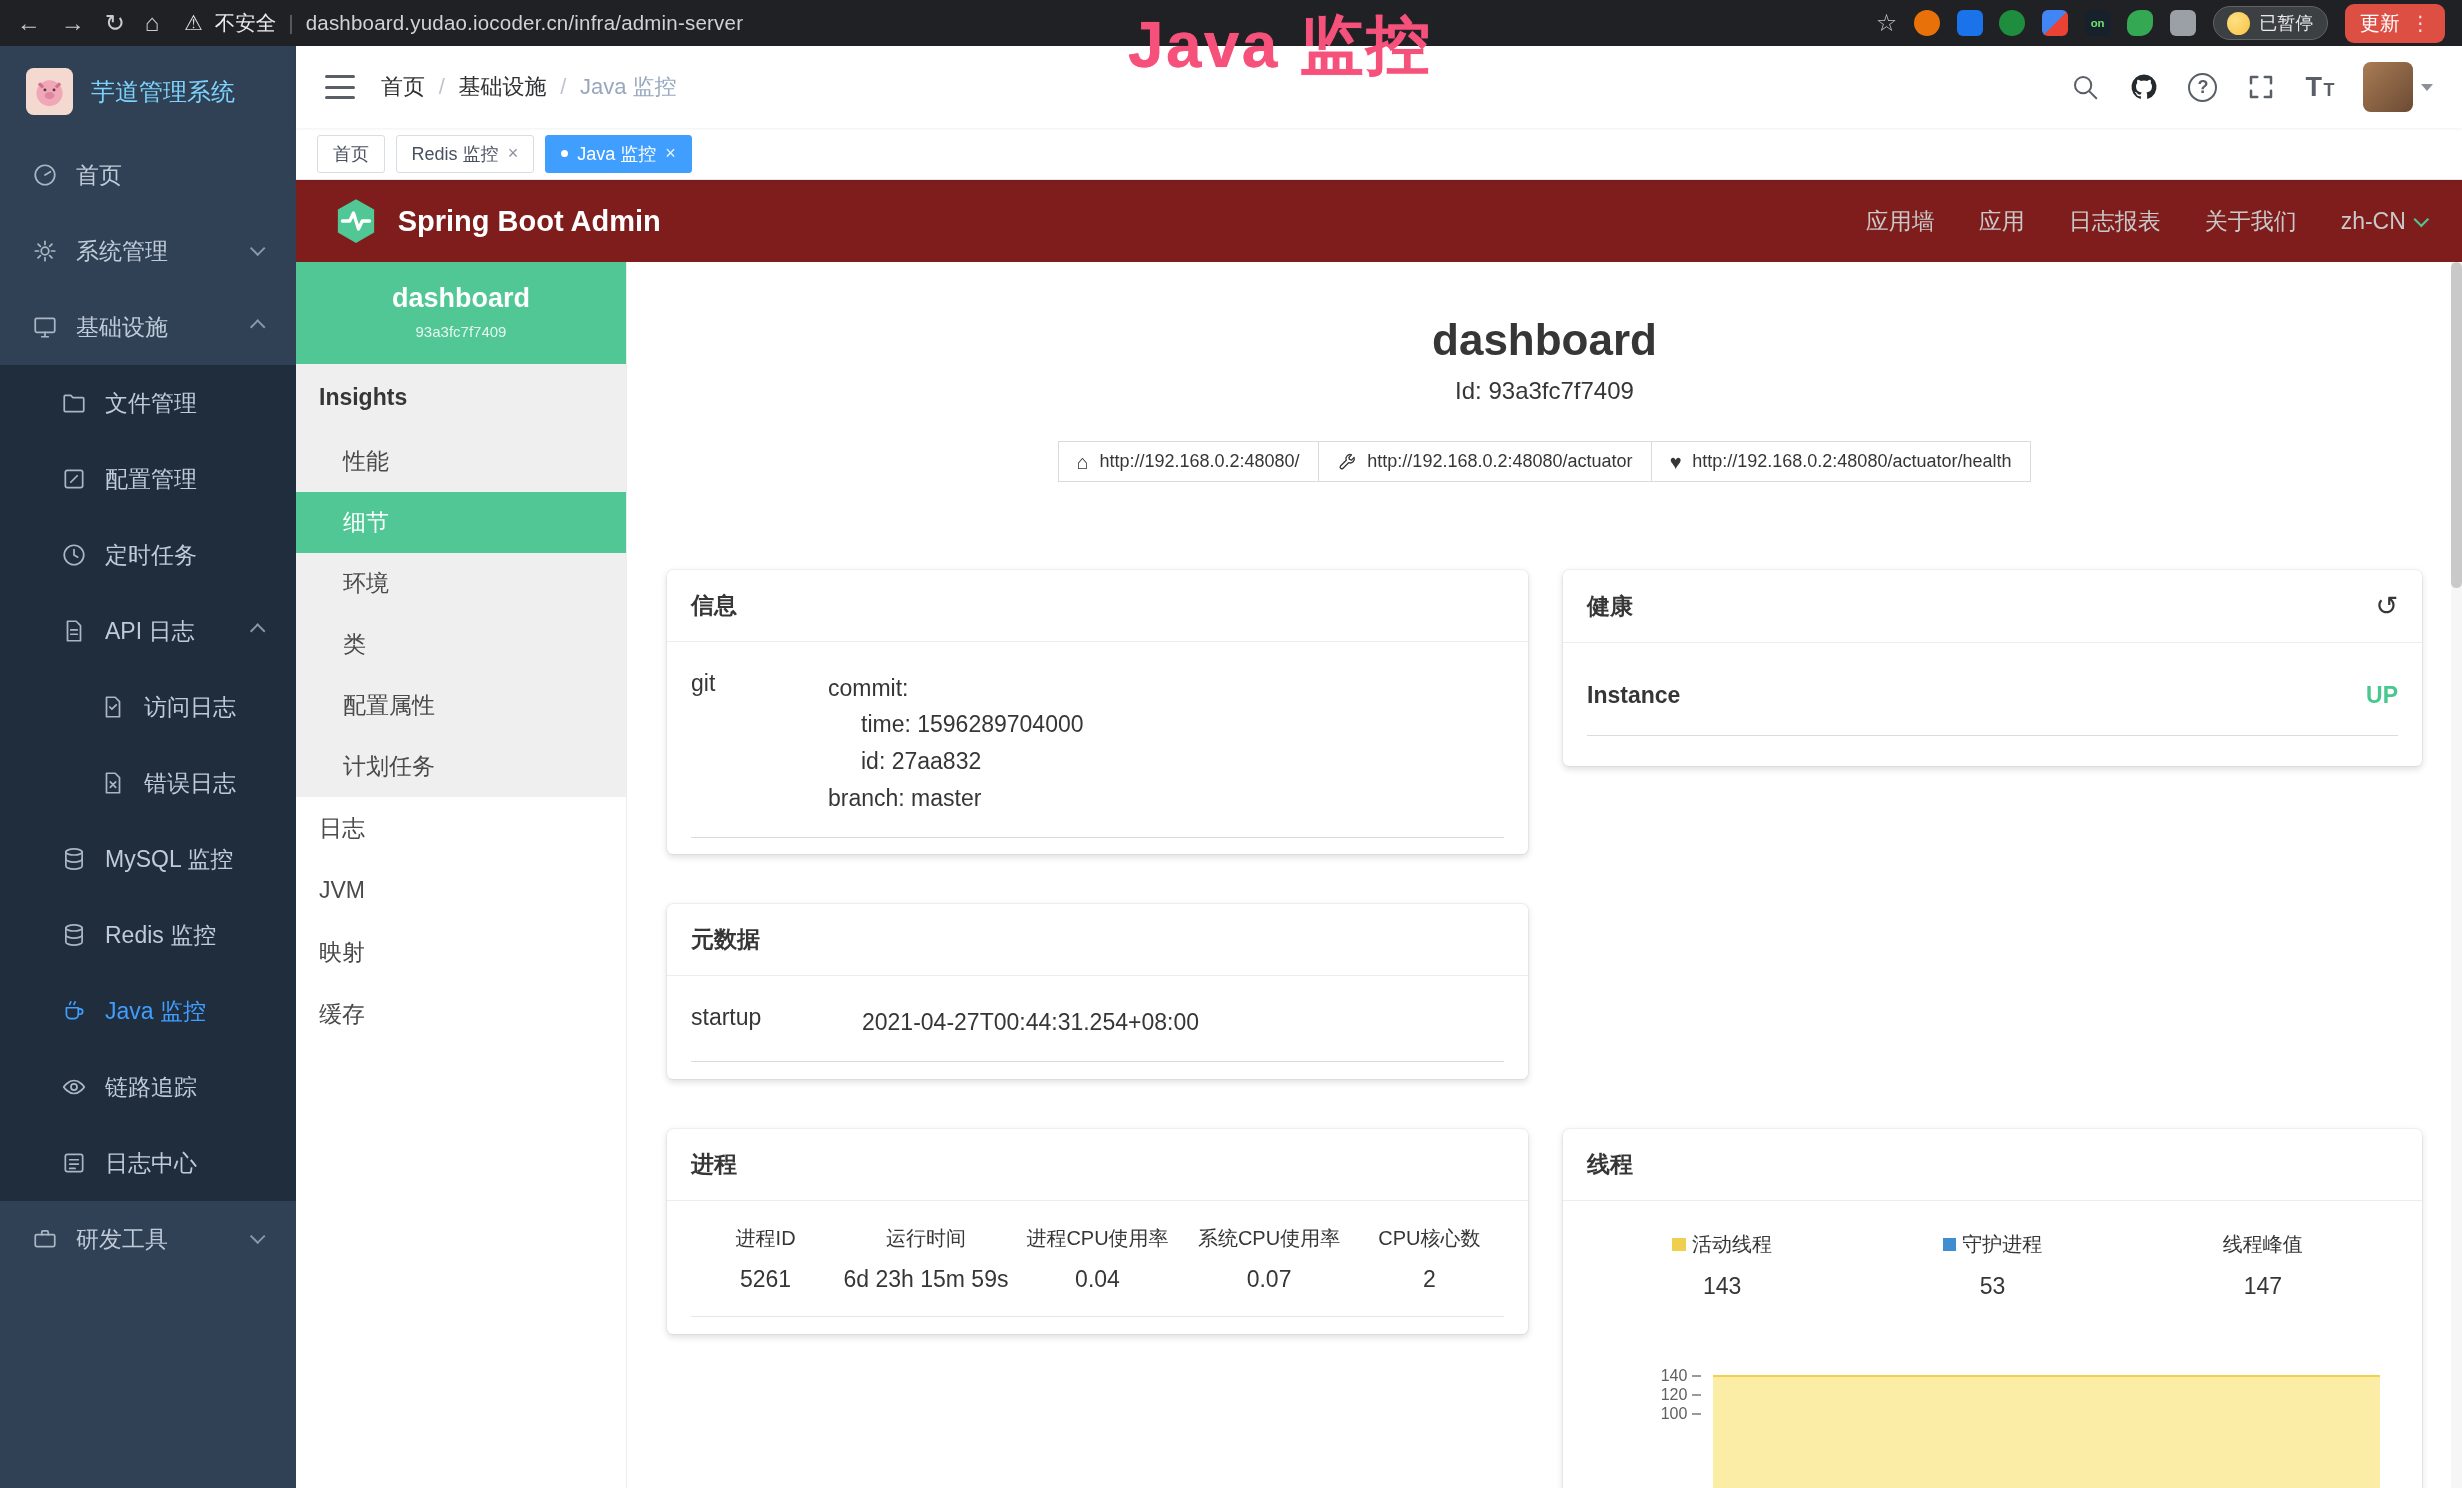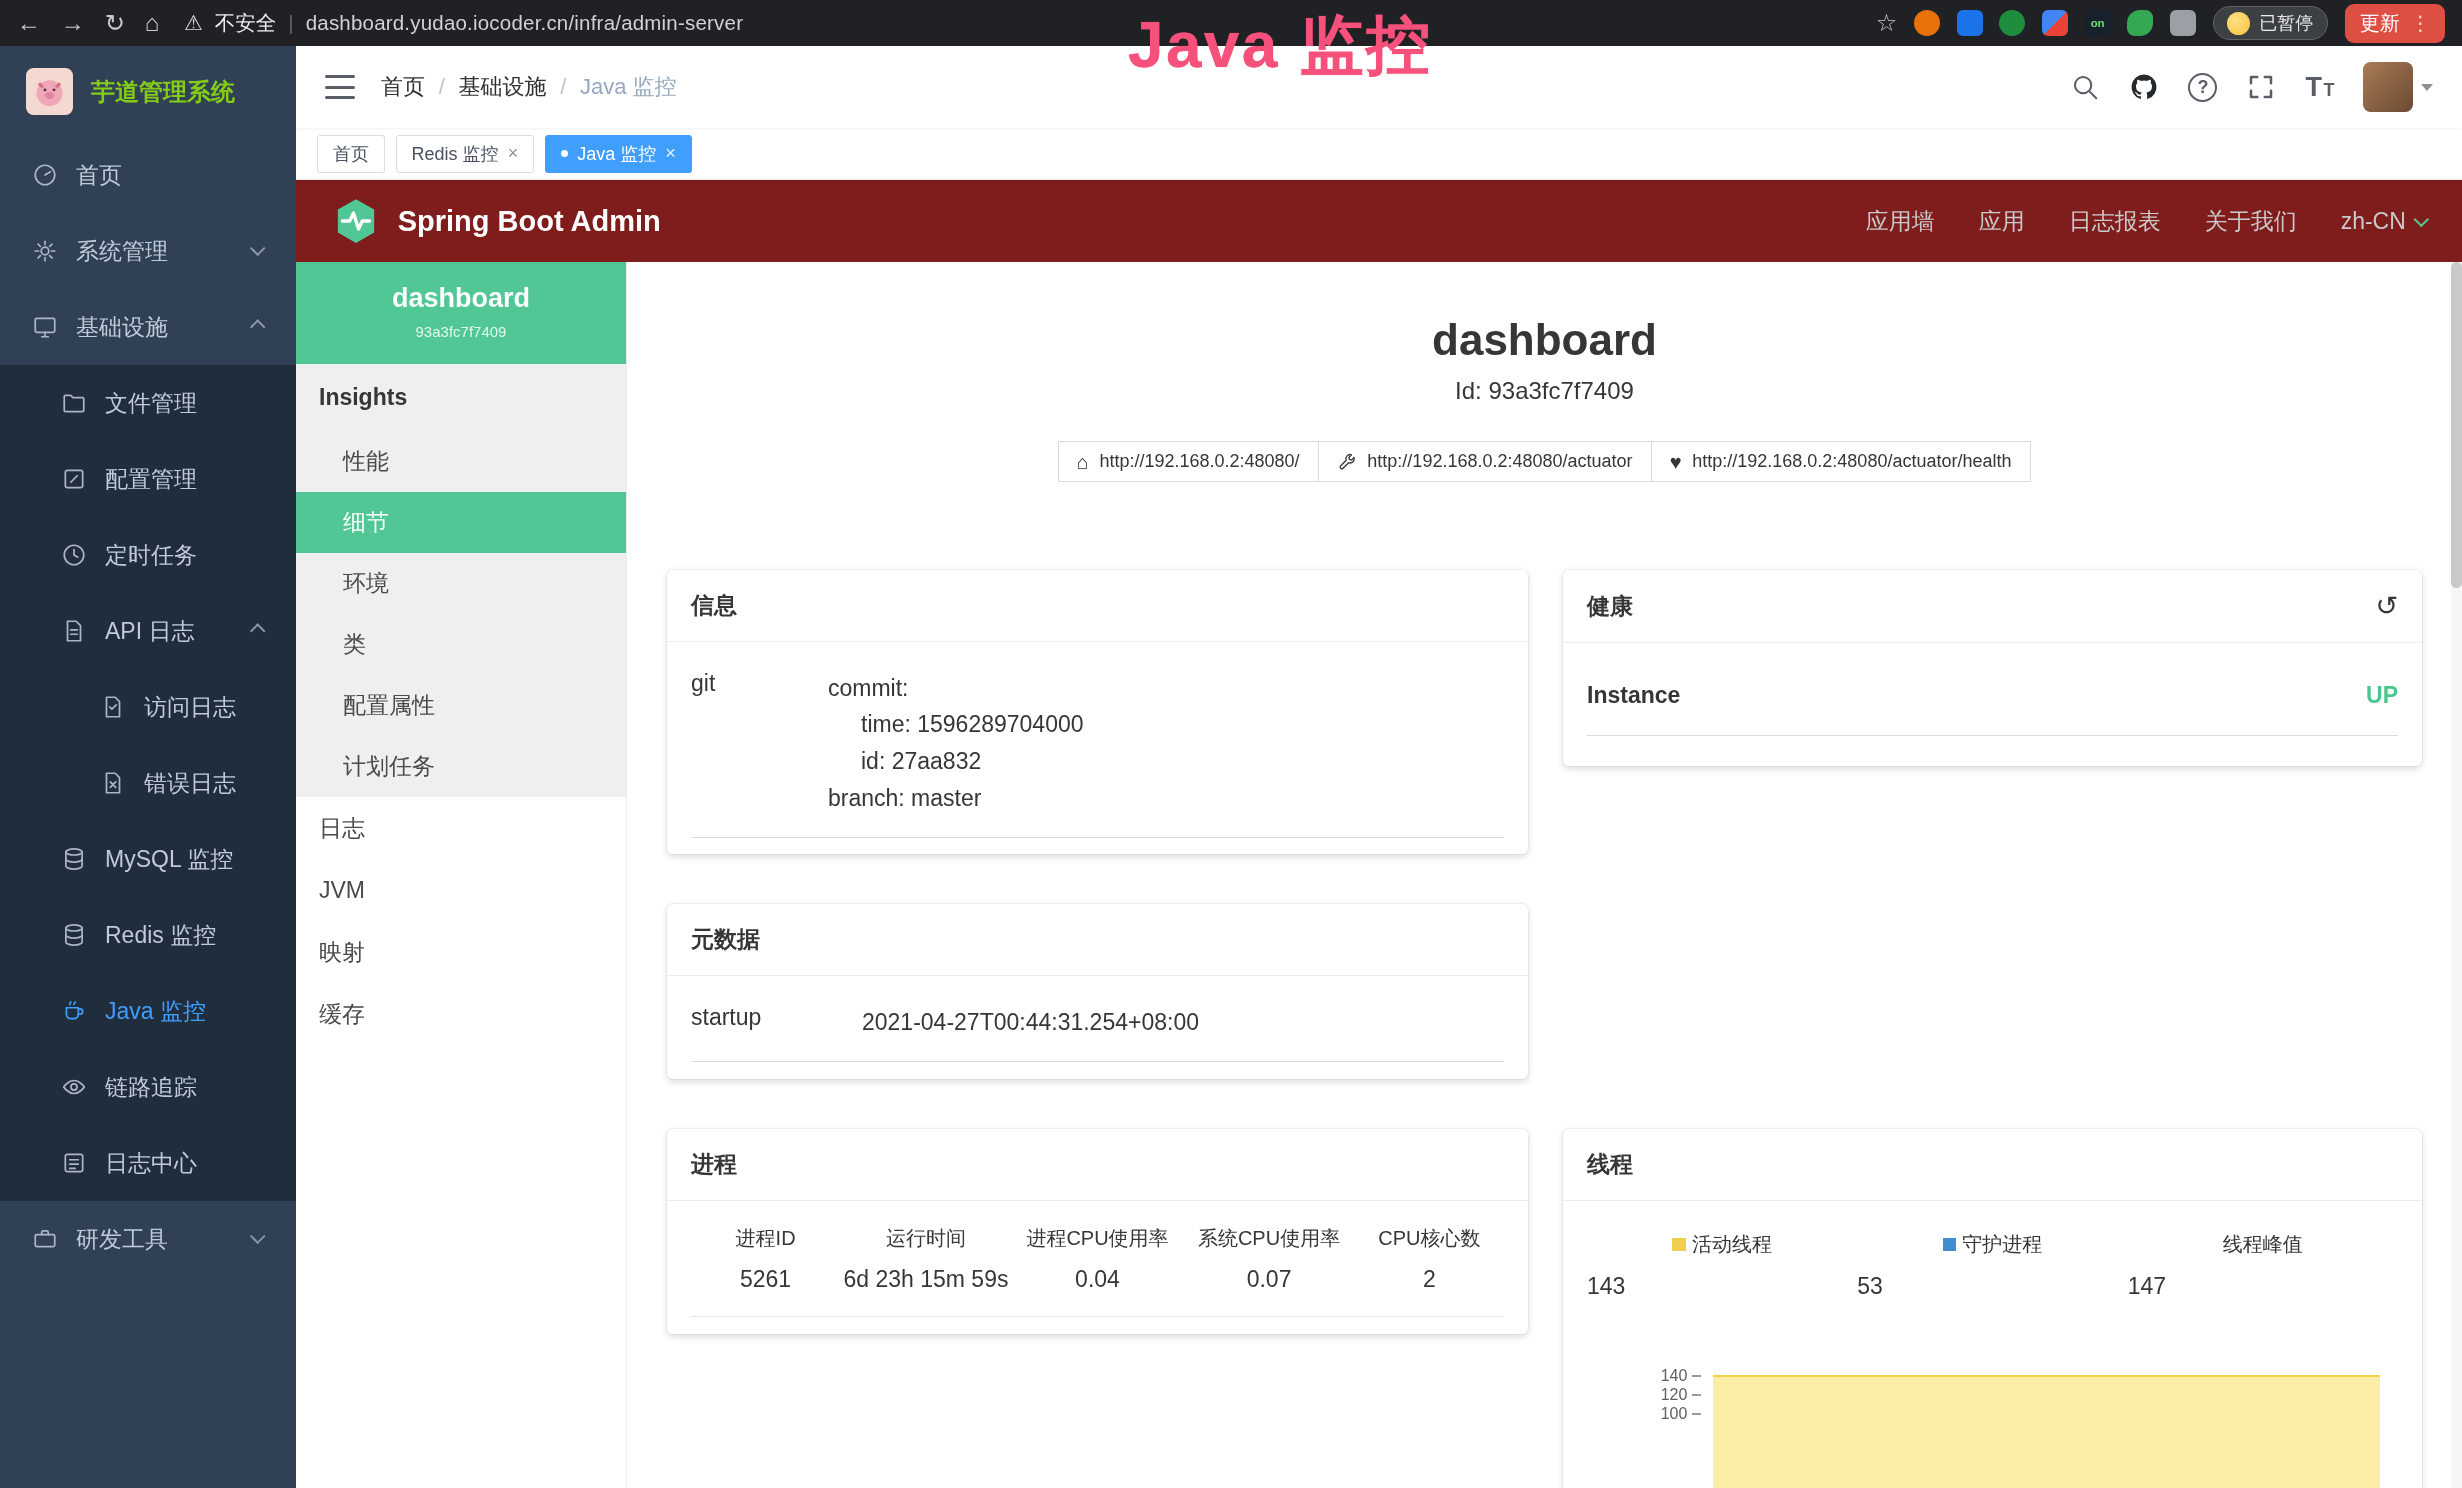--- a/index.html
+++ b/index.html
@@ -42,21 +42,21 @@
   .annot{position:absolute;left:1128px;top:1.5px;z-index:60;font-size:64px;font-weight:bold;color:var(--annotation-pink);letter-spacing:2.3px;text-shadow:0 0 0.8px var(--annotation-pink)}
 
   
   .shell{position:absolute;top:46px;left:0;right:0;bottom:0;display:flex}
 
   
   .sidebar{width:296px;background:#304156;color:#bfcbd9;flex-shrink:0;display:flex;flex-direction:column;overflow:hidden}
   .logo{height:91px;display:flex;align-items:center;padding-left:26px;gap:18px;flex-shrink:0}
   .pig{width:47px;height:47px;border-radius:7.6px;background:#f3d9cf;display:flex;align-items:center;justify-content:center}
   .pig svg{width:39px;height:39px}
-  .logo-title{color:#84cc16;font-size:24px;font-weight:bold}
+  .logo-title{color:#7dd3fc;font-size:24px;font-weight:normal}
   .menu{flex:1}
   .mi{height:76px;display:flex;align-items:center;padding-left:32px;font-size:23px;gap:18px;position:relative;cursor:pointer;white-space:nowrap}
   .mi .micon{width:26px;height:26px;flex-shrink:0;color:#aab6c3}
   .mi.sub{background:#1f2d3d}
   .mi.l2{padding-left:61px}
   .mi.l3{padding-left:100px}
   .mi.active{color:var(--active-blue)}
   .mi.active .micon{color:var(--active-blue)}
   .chev{width:11.4px;height:11.4px;border-right:2.3px solid #8a97a6;border-bottom:2.3px solid #8a97a6;display:inline-block}
   .chev.down{transform:rotate(45deg) translate(-1.5px,-1.5px)}
@@ -134,21 +134,21 @@
   .v .ind{padding-left:33px}
   .health-b{padding:30px 24px 30px}
   .hrow{display:flex;justify-content:space-between;align-items:center;padding:9px 0 26px;border-bottom:0.8px solid #dbdbdb;font-size:23px;color:#363636}
   .hrow .k{font-weight:bold}
   .up{color:var(--status-up);font-weight:bold}
   .ptable{display:flex;text-align:center;padding:20px 0 23px;border-bottom:0.8px solid #e6e6e6}
   .pcol{flex:1}
   .pcol.widec{flex:1.15}
   .ph{font-size:20px;color:#363636}
   .pv{font-size:23px;color:#363636;margin-top:13.7px}
-  .legend{display:flex;padding:26px 0 6px}
+  .legend{display:flex;text-align:center;padding:26px 0 6px}
   .lcol{flex:1}
   .ll{font-size:20px;color:#363636;display:flex;align-items:center;justify-content:center;gap:6px}
   .sq{width:13.7px;height:13.7px;display:inline-block}
   .sq.yellow{background:var(--legend-yellow)}
   .sq.blue{background:var(--legend-blue)}
   .lv{font-size:23px;color:#363636;margin-top:15px}
   .chart{position:relative;margin-top:61px;height:228px}
   .ytick{position:absolute;left:46px;width:68px;text-align:right;font-size:16px;color:#606060;display:flex;align-items:center;justify-content:flex-end;gap:4.6px}
   .ytick .tl{display:inline-block;width:9px;height:1.5px;background:#9a9a9a}
   .area{position:absolute;left:126px;right:18px;top:7.6px;height:212px;background:#fceda6;border-top:2.3px solid #f2d14d}

